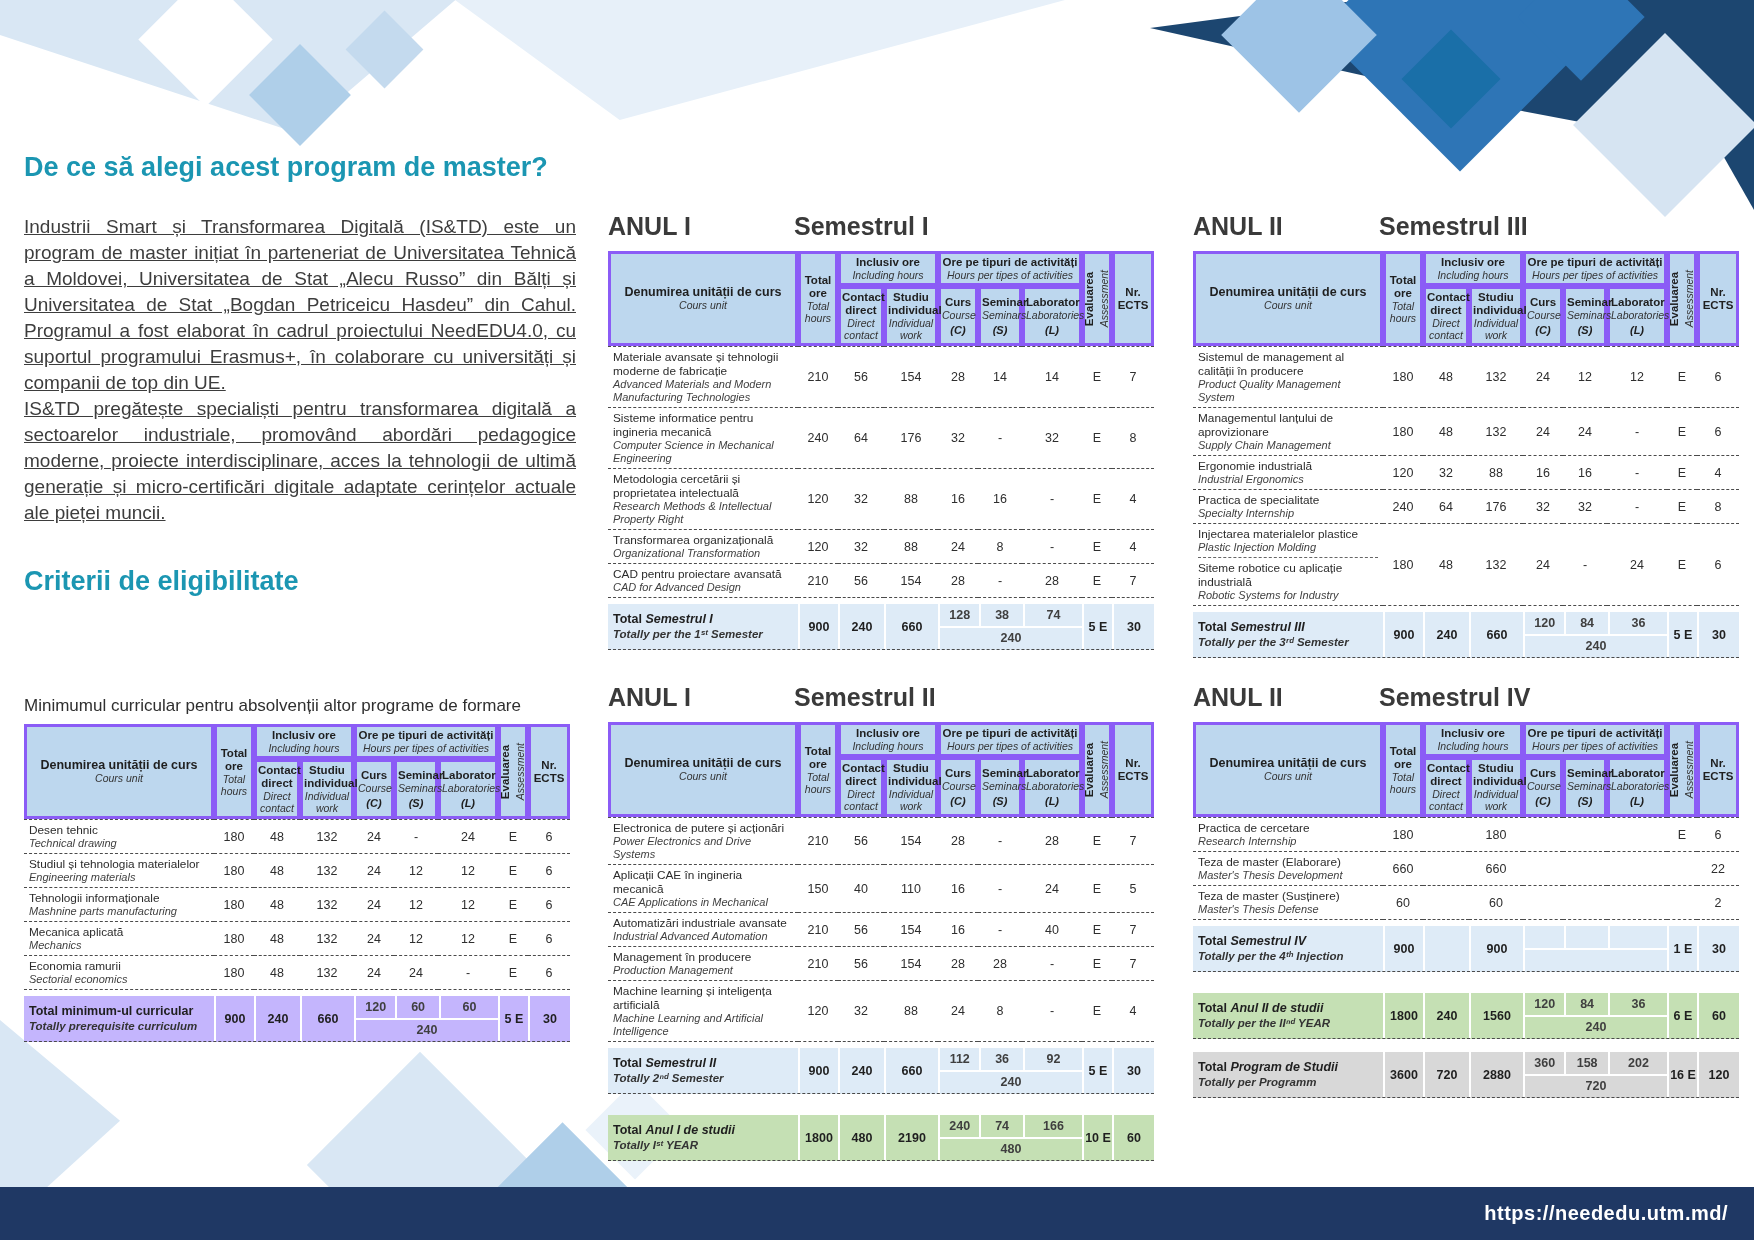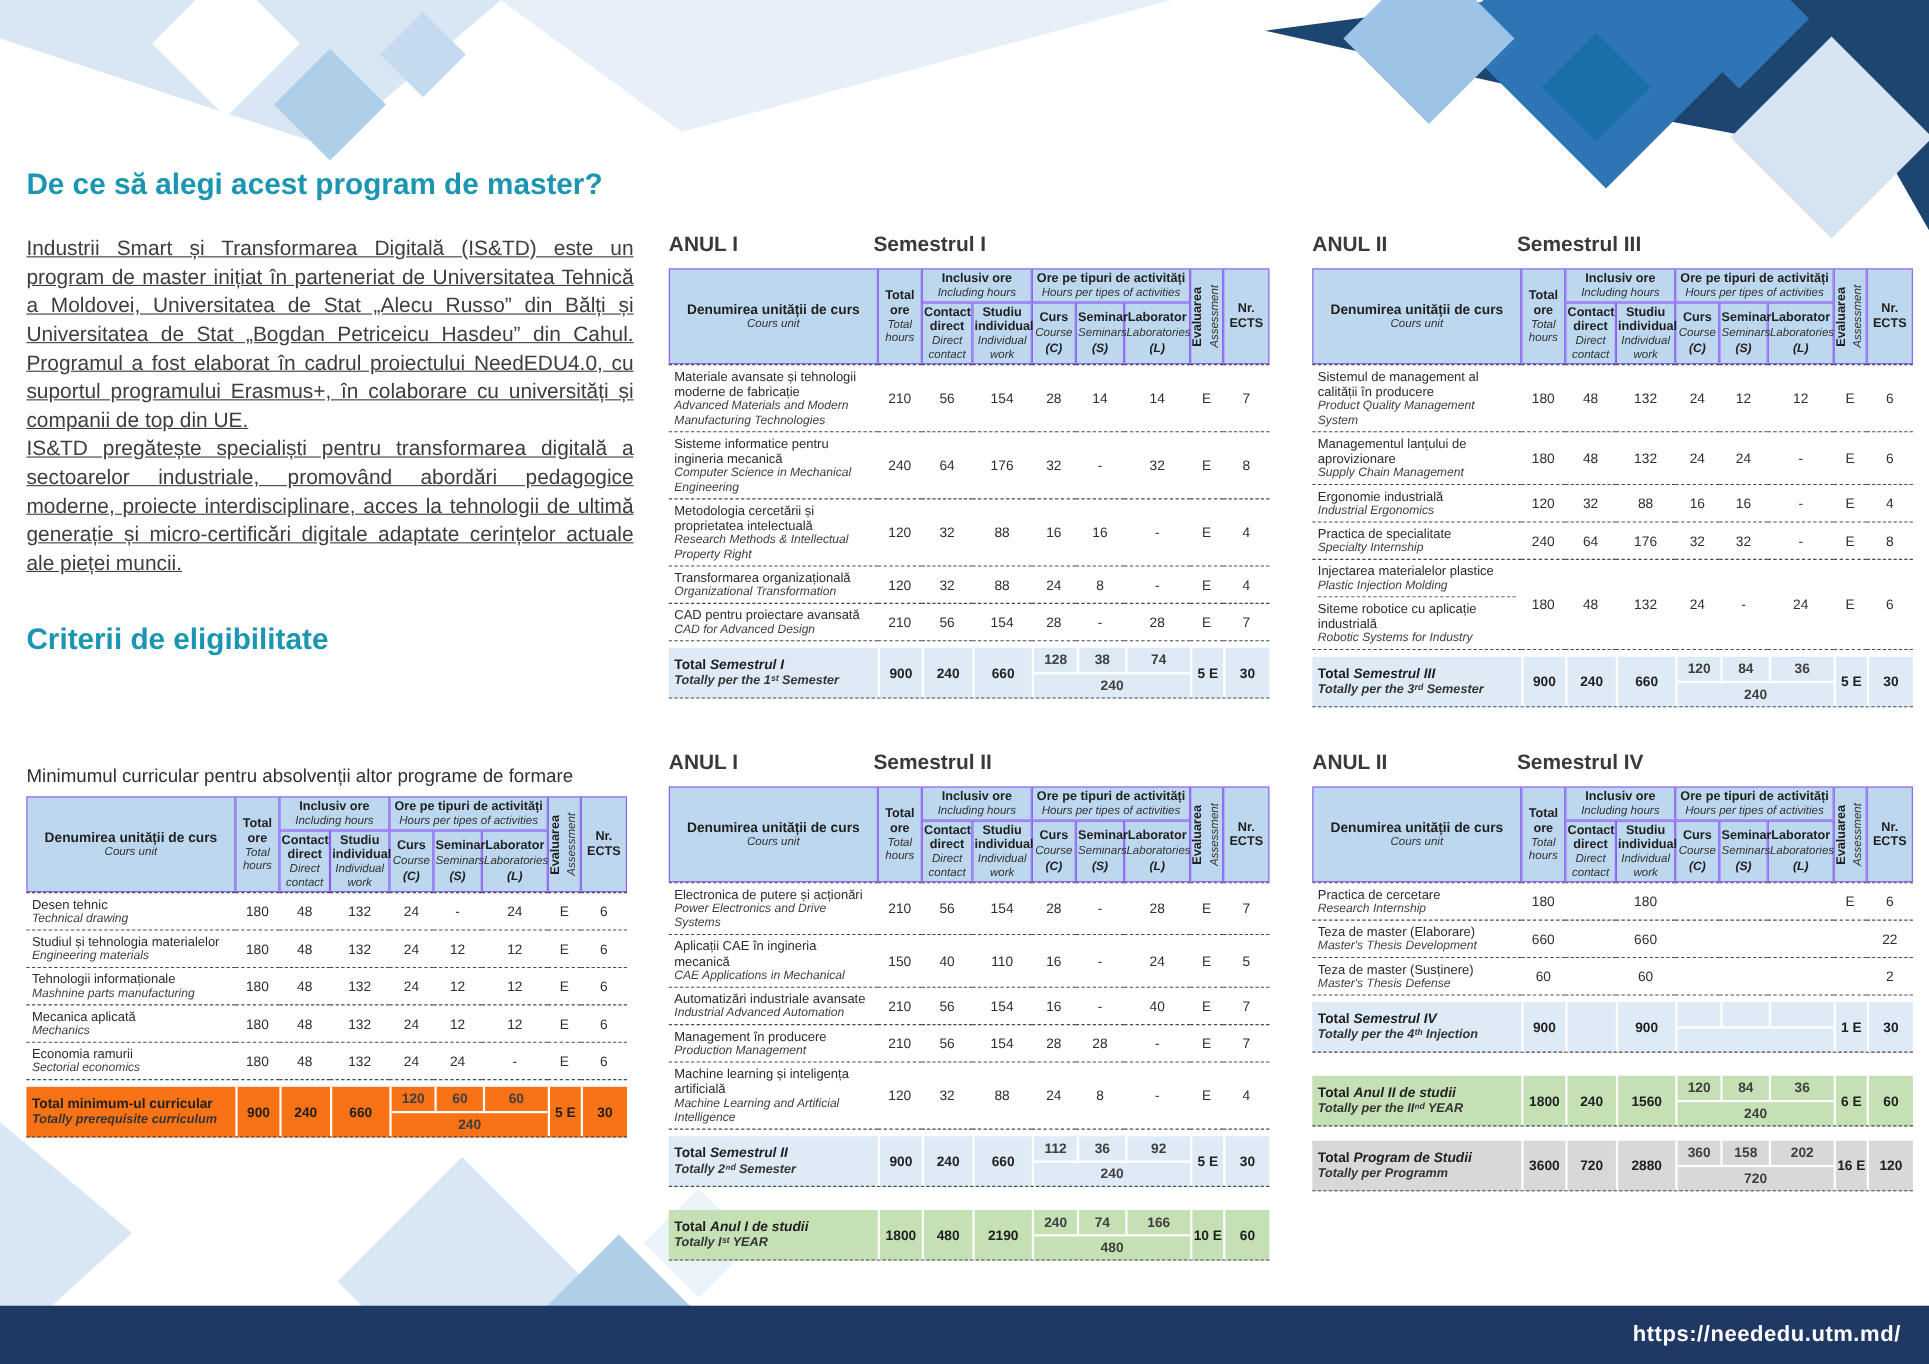--- a/index.html
+++ b/index.html
@@ -8,45 +8,45 @@
   
   .decor{position:absolute;z-index:0;}
   .diamond{position:absolute;transform:rotate(45deg);}
   
   .h-teal{position:absolute;font-size:27px;font-weight:bold;color:#1B96B2;z-index:2;}
   .body-text{position:absolute;font-size:19px;line-height:26px;text-align:justify;color:#3d3d3d;z-index:2;}
   .min-title{position:absolute;font-size:17px;font-weight:normal;color:#2f2f2f;z-index:2;}
   .it{font-style:italic;}
   
   .tblock{position:absolute;z-index:2;width:546px;}
-  .tlabels{display:flex;font-size:19px;font-weight:bold;color:#3a3a3a;margin-bottom:10px;}
+  .tlabels{display:flex;font-size:25px;font-weight:bold;color:#3a3a3a;margin-bottom:10px;}
   .tlabels .anul{width:186px;}
   table.plan{border-collapse:separate;border-spacing:0;table-layout:fixed;width:546px;}
-  table.plan th{background:#BDD7EE;border:1px solid #8b5cf6;padding:2px 1px;text-align:center;
+  table.plan th{background:#BDD7EE;border:3px solid #8b5cf6;padding:2px 1px;text-align:center;
      vertical-align:middle;color:#1f1f1f;font-weight:bold;font-size:11.5px;line-height:13px;}
   table.plan th .ro{font-weight:bold;font-size:11.5px;line-height:13px;}
   table.plan th.hname .ro{font-size:12.5px;}
   table.plan th .en{font-weight:normal;font-style:italic;font-size:10.5px;line-height:12px;color:#333;}
   table.plan th .code{font-weight:bold;font-style:italic;font-size:11px;margin-top:3px;}
   th.heval .vwrap{display:flex;justify-content:center;gap:2px;}
   th.heval .vro{writing-mode:vertical-rl;transform:rotate(180deg);font-weight:bold;font-size:11.5px;}
   th.heval .ven{writing-mode:vertical-rl;transform:rotate(180deg);font-style:italic;font-weight:normal;font-size:10.5px;color:#333;}
   table.plan tbody td{font-size:12.5px;text-align:center;vertical-align:middle;color:#2e2e2e;
      padding:3px 1px;border-top:1px dashed #4a4a4a;}
   table.plan tbody tr:last-child td{border-bottom:1px dashed #4a4a4a;}
   td.cname{text-align:left !important;padding:3px 5px !important;}
   .cname .ro{font-size:11.8px;line-height:14px;color:#2b2b2b;}
   .cname .en{font-style:italic;font-size:11px;line-height:13px;color:#3f3f3f;}
   .cname .pair+.pair{border-top:1px dashed #666;margin-top:3px;padding-top:3px;}
   
   .trow{display:flex;width:546px;min-height:46px;margin-top:6px;align-items:stretch;
         border-bottom:1px dashed #4a4a4a;box-sizing:border-box;}
   .trow>div{border-left:2px solid #fff;box-sizing:border-box;}
   .trow>div:first-child{border-left:none;}
-  .trow.blue{background:#DEEBF7;} .trow.orange{background:#f97316;}
+  .trow.blue{background:#DEEBF7;} .trow.orange{background:#c4b5fd;}
   .trow.green{background:#C5E0B4;margin-top:21px;} .trow.gray{background:#D8D8D8;margin-top:13px;}
   .tl{display:flex;flex-direction:column;justify-content:center;text-align:left;padding:3px 5px;}
   .tro{font-size:12.5px;font-weight:bold;color:#1f1f1f;line-height:15px;}
   .ten{font-size:11.5px;font-weight:bold;font-style:italic;color:#333;line-height:14px;}
   .tc{display:flex;align-items:center;justify-content:center;font-size:12.5px;font-weight:bold;color:#1f1f1f;}
   .cw-name{width:190px;} .cw-total{width:40px;} .cw-contact{width:46px;} .cw-studiu{width:54px;}
   .cw-c{width:40px;} .cw-s{width:44px;} .cw-l{width:60px;} .cw-ev{width:30px;} .cw-ects{width:42px;}
   .csl{width:144px;display:flex;flex-direction:column;padding:0;}
   .csl-top{display:flex;border-bottom:2px solid #fff;flex:1;}
   .csl-top span{display:inline-flex;align-items:center;justify-content:center;box-sizing:border-box;

